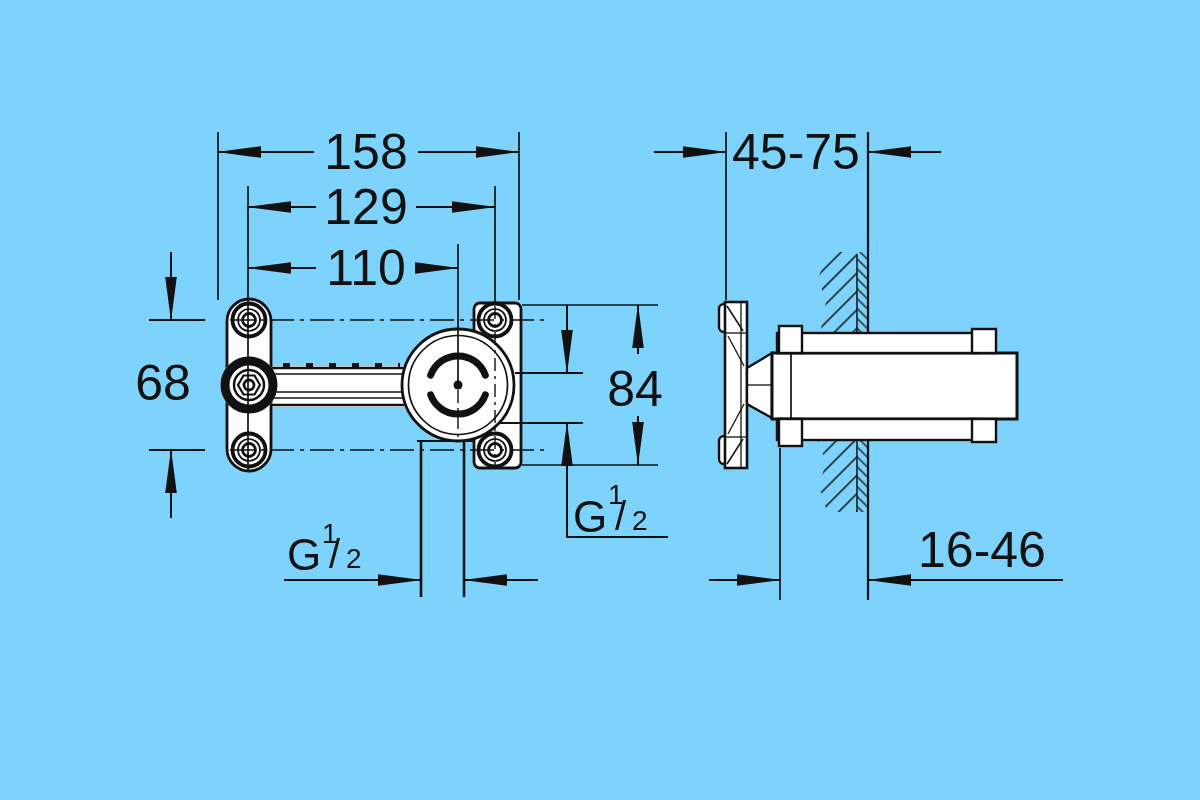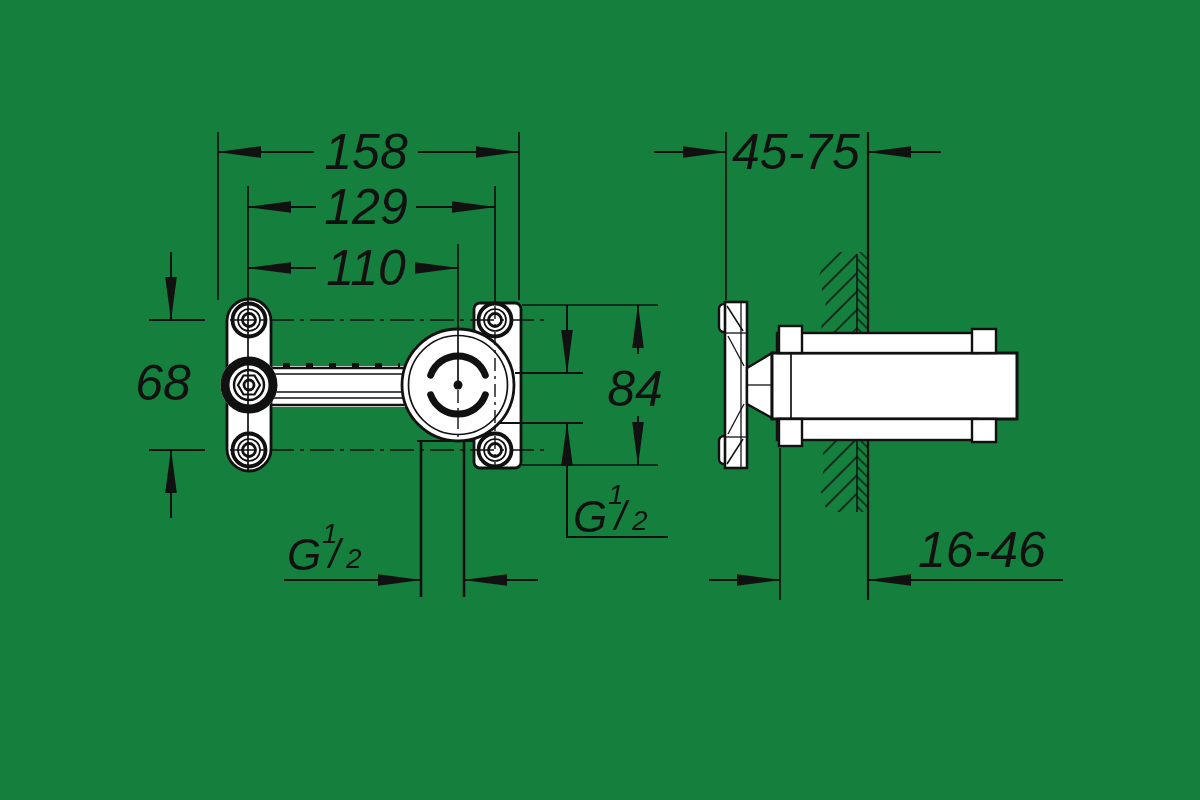--- a/index.html
+++ b/index.html
@@ -1,16 +1,16 @@
 <!DOCTYPE html>
 <html><head>
 <meta charset="utf-8">
 <style>
   html,body{margin:0;padding:0;background:#ffffff;}
-  .stage{width:1200px;height:800px;background:#15803d;position:relative;overflow:hidden;font-style:italic;}
+  .stage{width:1200px;height:800px;background:#7dd3fc;position:relative;overflow:hidden;}
   svg{display:block;}
   svg text{font-family:"Liberation Sans","DejaVu Sans",sans-serif;fill:#111111;}
   .dimtxt{font-size:50px;}
   .gtxt{font-size:44px;}
   .frtxt{font-size:28px;}
   .sltxt{font-size:40px;}
   .mid{text-anchor:middle;}
   .s12{stroke:#111;stroke-width:1.3;fill:none;}
   .s15{stroke:#111;stroke-width:1.5;fill:none;}
   .s17{stroke:#111;stroke-width:1.7;fill:none;}

